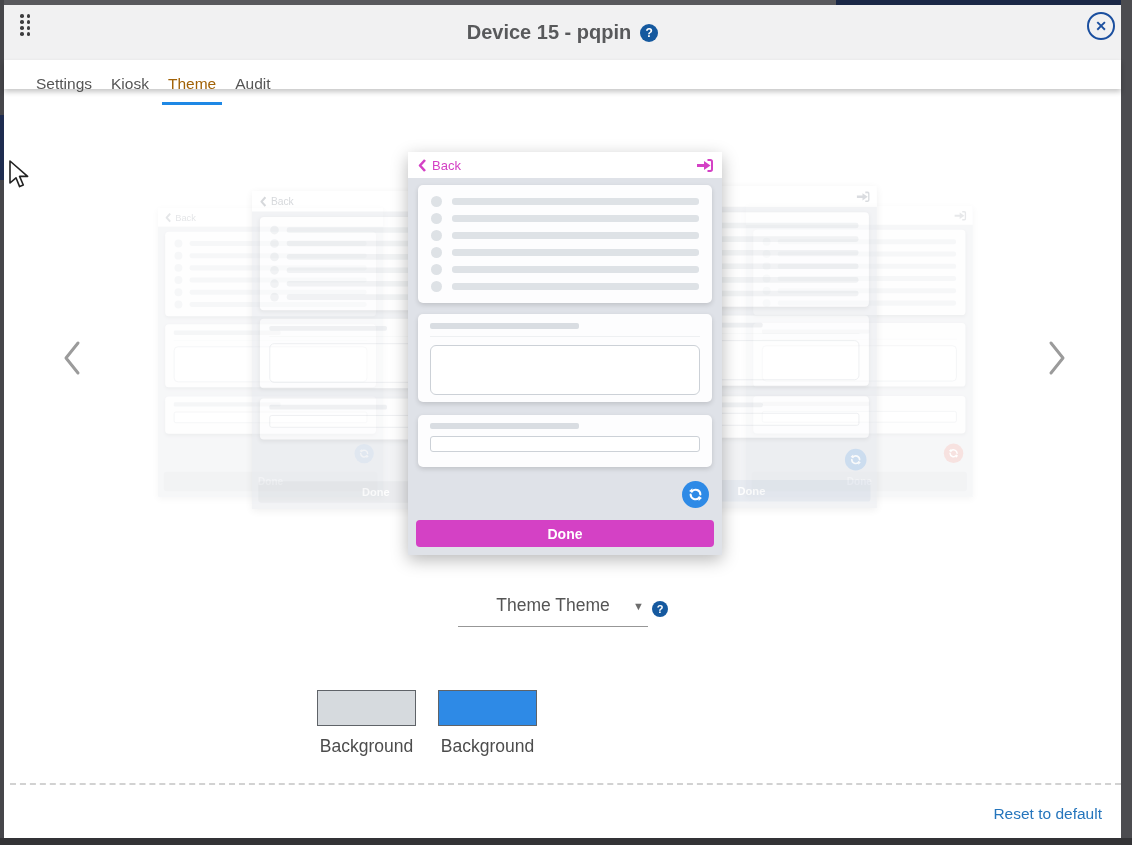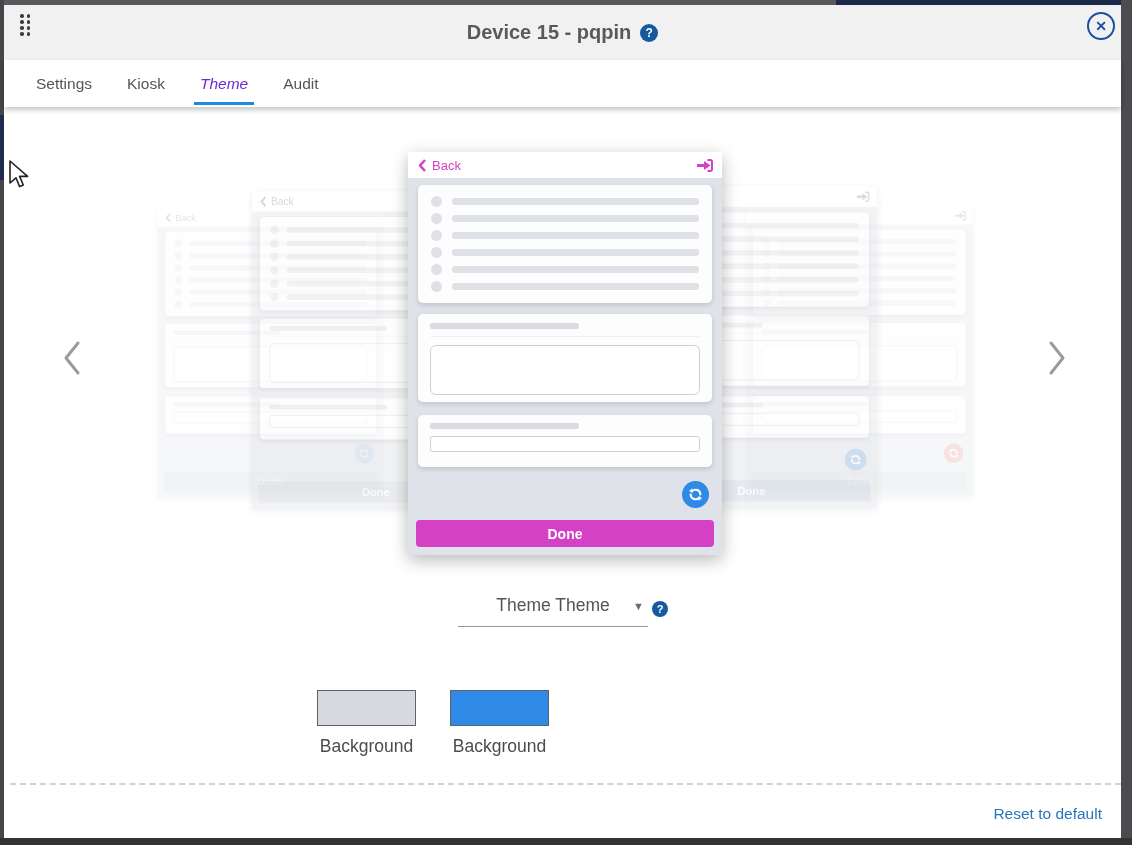--- a/index.html
+++ b/index.html
@@ -30,27 +30,27 @@
   .help-badge { display:inline-flex; width:18px; height:18px; border-radius:50%;
                 background:#15599f; color:#fff; font-size:12px; font-weight:bold;
                 align-items:center; justify-content:center; }
 
   .close-btn { position:absolute; left:1087px; top:12px; width:28px; height:28px;
                border-radius:50%; border:2px solid #1b4f9f; color:#1b4f9f;
                display:flex; align-items:center; justify-content:center;
                font-size:14px; font-weight:bold; background:transparent; cursor:pointer; }
 
   
-  .tabbar { position:absolute; left:4px; top:60px; width:1117px; height:47px; background:#fff;
-            display:flex; align-items:flex-start; gap:35px; padding-left:32px;
+  .tabbar { position:absolute; left:4px; top:60px; width:1117px; height:29px; background:#fff;
+            display:flex; align-items:flex-start; gap:19px; padding-left:32px;
             box-shadow:0 3px 5px rgba(0,0,0,0.22); z-index:5; }
   .tab { position:relative; height:47px; display:flex; align-items:center;
          font-size:15.5px; color:#555; cursor:pointer; }
   .tab .underline { display:none; }
-  .tab.active { color:#6d28d9;font-style:italic; }
+  .tab.active { color:#a16207; }
   .tab.active .underline { display:block; position:absolute; left:-6px; right:-6px;
                            bottom:2px; height:3px; background:#1e88e5; }
 
   
   .chev { position:absolute; top:338px; cursor:pointer; }
   .chev-left  { left:59px; }
   .chev-right { left:1044px; }
 
   
   .preview { position:absolute; width:314px; height:403px; background:#dfe2e8;
@@ -95,21 +95,21 @@
   .no-back .p-back { visibility:hidden; }
 
   
   .theme-select { position:absolute; left:458px; top:595px; width:190px;
                   border-bottom:1px solid #979797; padding-bottom:10px; text-align:center;
                   font-size:17.5px; color:#555; cursor:pointer; }
   .theme-select .caret { position:absolute; right:4px; top:5px; font-size:11px; color:#6d6d6d; }
   .select-help { position:absolute; left:652px; top:601px; width:16px; height:16px; font-size:11px; }
 
   
-  .swatches { position:absolute; left:317px; top:690px; display:flex; gap:34px; }
+  .swatches { position:absolute; left:317px; top:690px; display:flex; gap:22px; }
   .sw-item { width:99px; display:flex; flex-direction:column; align-items:center; cursor:pointer; }
   .sw-box { width:99px; height:36px; border:1px solid #5f6368; }
   .sw-label { margin-top:10px; font-size:17.5px; color:#4c4c4c; white-space:nowrap; }
 
   
   .divider { position:absolute; left:10px; top:783px; width:1111px; border-top:2px dashed #d2d2d2; }
   .footer { position:absolute; right:30px; top:796px; height:35px; display:flex; align-items:center; gap:14px; }
   .reset-link { font-size:15.5px; color:#2575bc; cursor:pointer; }
   .save-btn { height:35px; padding:0 15px; border:none; border-radius:4px; background:#2e8ae6;
               color:#fff; font-size:15px; font-weight:bold; font-family:"Liberation Sans",sans-serif; cursor:pointer; }

